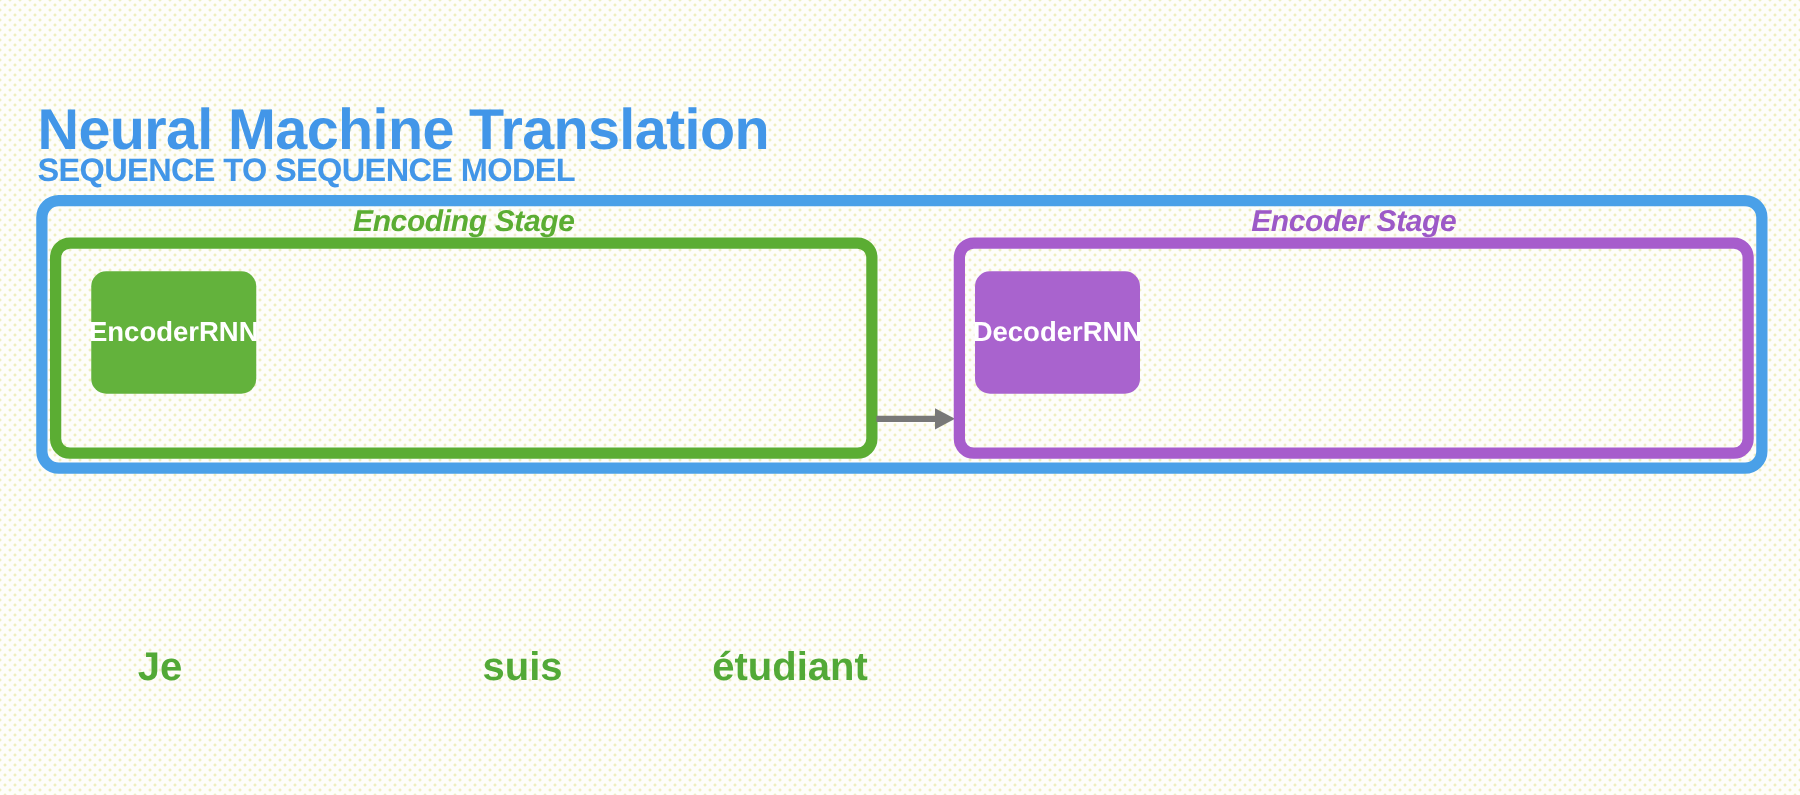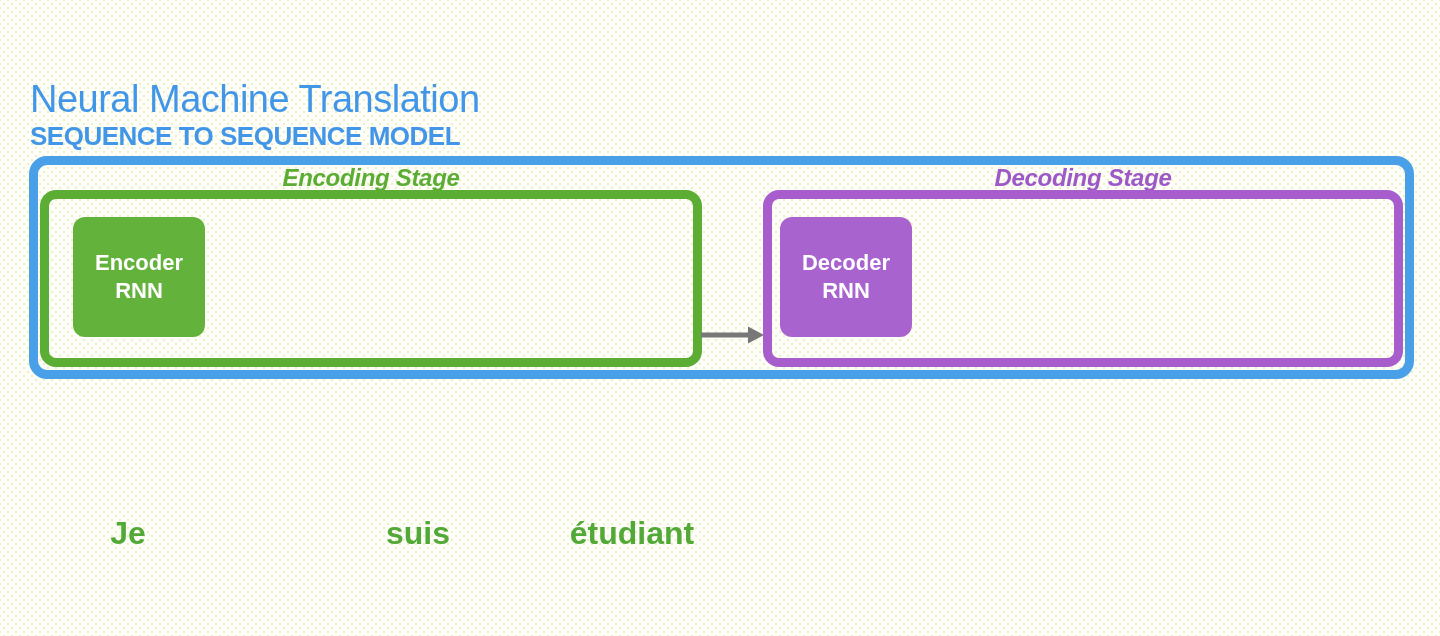--- a/index.html
+++ b/index.html
@@ -20,21 +20,21 @@
     background-color: #fdfdfa;
     background-image:
       radial-gradient(rgba(222, 220, 120, 0.45) 1px, transparent 1.4px),
       radial-gradient(rgba(222, 220, 120, 0.45) 1px, transparent 1.4px);
     background-size: 8px 8px, 8px 8px;
     background-position: 0 0, 4px 4px;
     position: relative;
   }
   .page-title {
     position: absolute; left: 30px; top: 80px;
-    font-size: 38px; font-weight: normal; line-height: 1;
+    font-size: 46px; font-weight: bold; line-height: 1;
     color: var(--title-blue);
     letter-spacing: -0.5px;
   }
   .page-subtitle {
     position: absolute; left: 30px; top: 123px;
     font-size: 26px; font-weight: bold; line-height: 1;
     color: var(--title-blue);
     letter-spacing: -0.5px;
   }
   .container {
@@ -61,23 +61,23 @@
   .stage-box.encoding {
     left: 40px; width: 662px;
     border: 9px solid var(--stage-green);
   }
   .stage-box.decoding {
     left: 763px; width: 640px;
     border: 9px solid var(--stage-purple);
   }
   .rnn-box {
     position: absolute; top: 217px;
-    width: 132px; height: 120px;
+    width: 132px; height: 98px;
     border-radius: 12px;
-    display: flex; flex-direction: column;
+    display: flex; flex-direction: row;
     align-items: center; justify-content: center;
     color: #ffffff; font-size: 22px; font-weight: bold; line-height: 28px;
     text-align: center;
   }
   .rnn-box.encoder { left: 73px; background: var(--encoder-fill); }
   .rnn-box.decoder { left: 780px; background: var(--decoder-fill); }
   .arrow-svg {
     position: absolute; left: 701px; top: 326px;
     width: 63px; height: 18px;
     display: block;
@@ -108,21 +108,21 @@
 <div class="rnn-box encoder">
   <span>Encoder</span>
   <span>RNN</span>
 </div>
 
 <svg class="arrow-svg" viewBox="0 0 63 18" xmlns="http://www.w3.org/2000/svg">
   <line class="shaft" x1="0" y1="9" x2="49" y2="9"></line>
   <polygon class="head" points="47,0.5 63,9 47,17.5"></polygon>
 </svg>
 
-<div class="stage-label decoding">Decoding Stage</div>
+<div class="stage-label decoding">Encoder Stage</div>
 <div class="stage-box decoding"></div>
 <div class="rnn-box decoder">
   <span>Decoder</span>
   <span>RNN</span>
 </div>
 
 <span class="input-word w1">Je</span>
 <span class="input-word w2">suis</span>
 <span class="input-word w3">étudiant</span>
 

